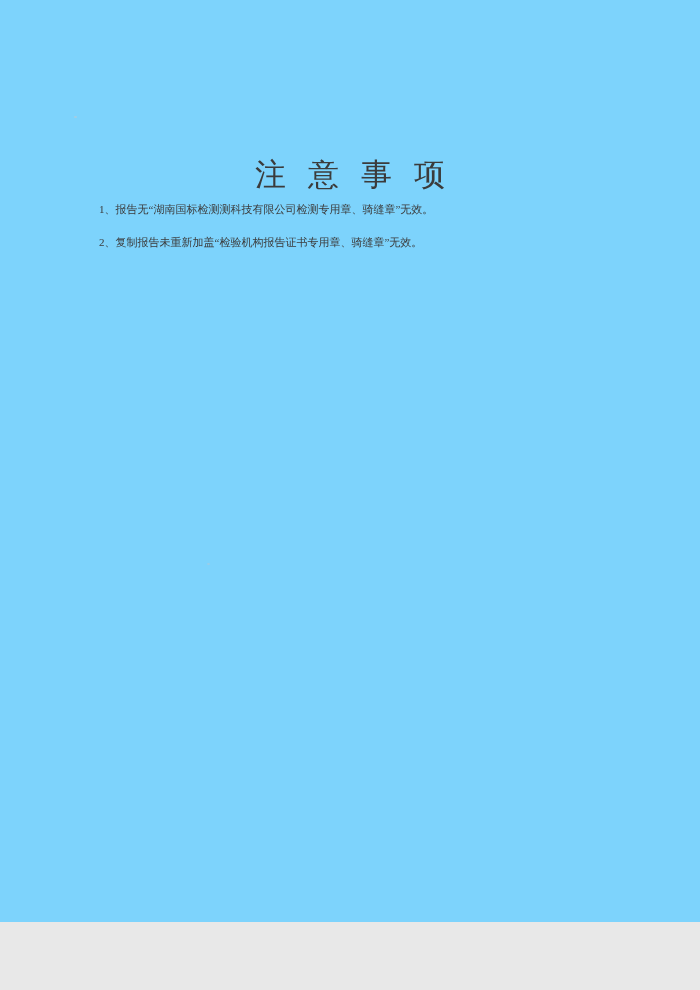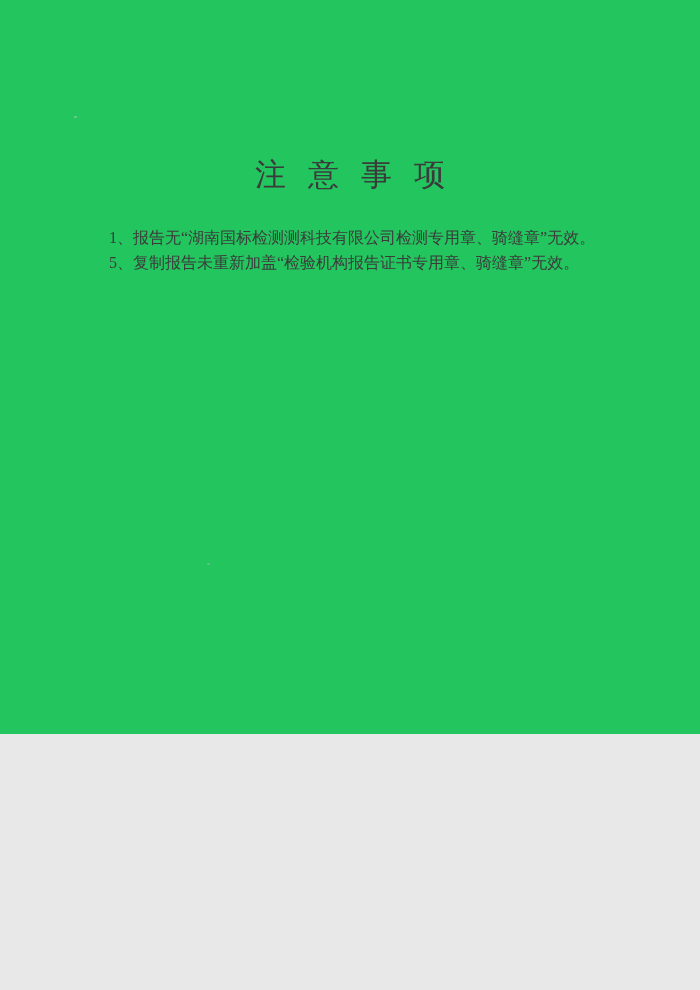--- a/index.html
+++ b/index.html
@@ -3,43 +3,42 @@
 <meta charset="utf-8">
 <style>
   html, body {
     margin: 0;
     padding: 0;
     background: #e8e8e8;
   }
   .page {
     position: relative;
     width: 700px;
-    height: 734px;
+    height: 922px;
     margin: 0 auto;
-    background: #22c55e;
+    background: #7dd3fc;
     overflow: hidden;
     font-family: "Liberation Serif", "DejaVu Serif", serif;
     color: #3b3b3b;
   }
   .doc-title {
     margin: 0;
     padding-top: 157px;
     padding-left: 22px; 
     font-size: 31px;
     line-height: 36px;
     font-weight: normal;
     text-align: center;
     letter-spacing: 22px;
     color: #3b3b3b;
   }
   .notice-body {
-    margin-top: 32px;
     padding: 0 73px 0 77px;
-    font-size: 16px;
-    line-height: 25px;
+    font-size: 11px;
+    line-height: 33px;
     text-align: justify;
     color: #3b3b3b;
   }
   .notice-item {
     margin: 0;
     text-indent: 2em;
     word-break: break-all;
   }
   
   .speck {
@@ -55,16 +54,16 @@
 
 <div class="page">
 
   <span class="speck speck-1"></span>
   <span class="speck speck-2"></span>
 
   <h1 class="doc-title">注意事项</h1>
 
   <div class="notice-body">
     <p class="notice-item">1、报告无“湖南国标检测测科技有限公司检测专用章、骑缝章”无效。</p>
-    <p class="notice-item">5、复制报告未重新加盖“检验机构报告证书专用章、骑缝章”无效。</p>
+    <p class="notice-item">2、复制报告未重新加盖“检验机构报告证书专用章、骑缝章”无效。</p>
   </div>
 
 </div>
 
 </body></html>

